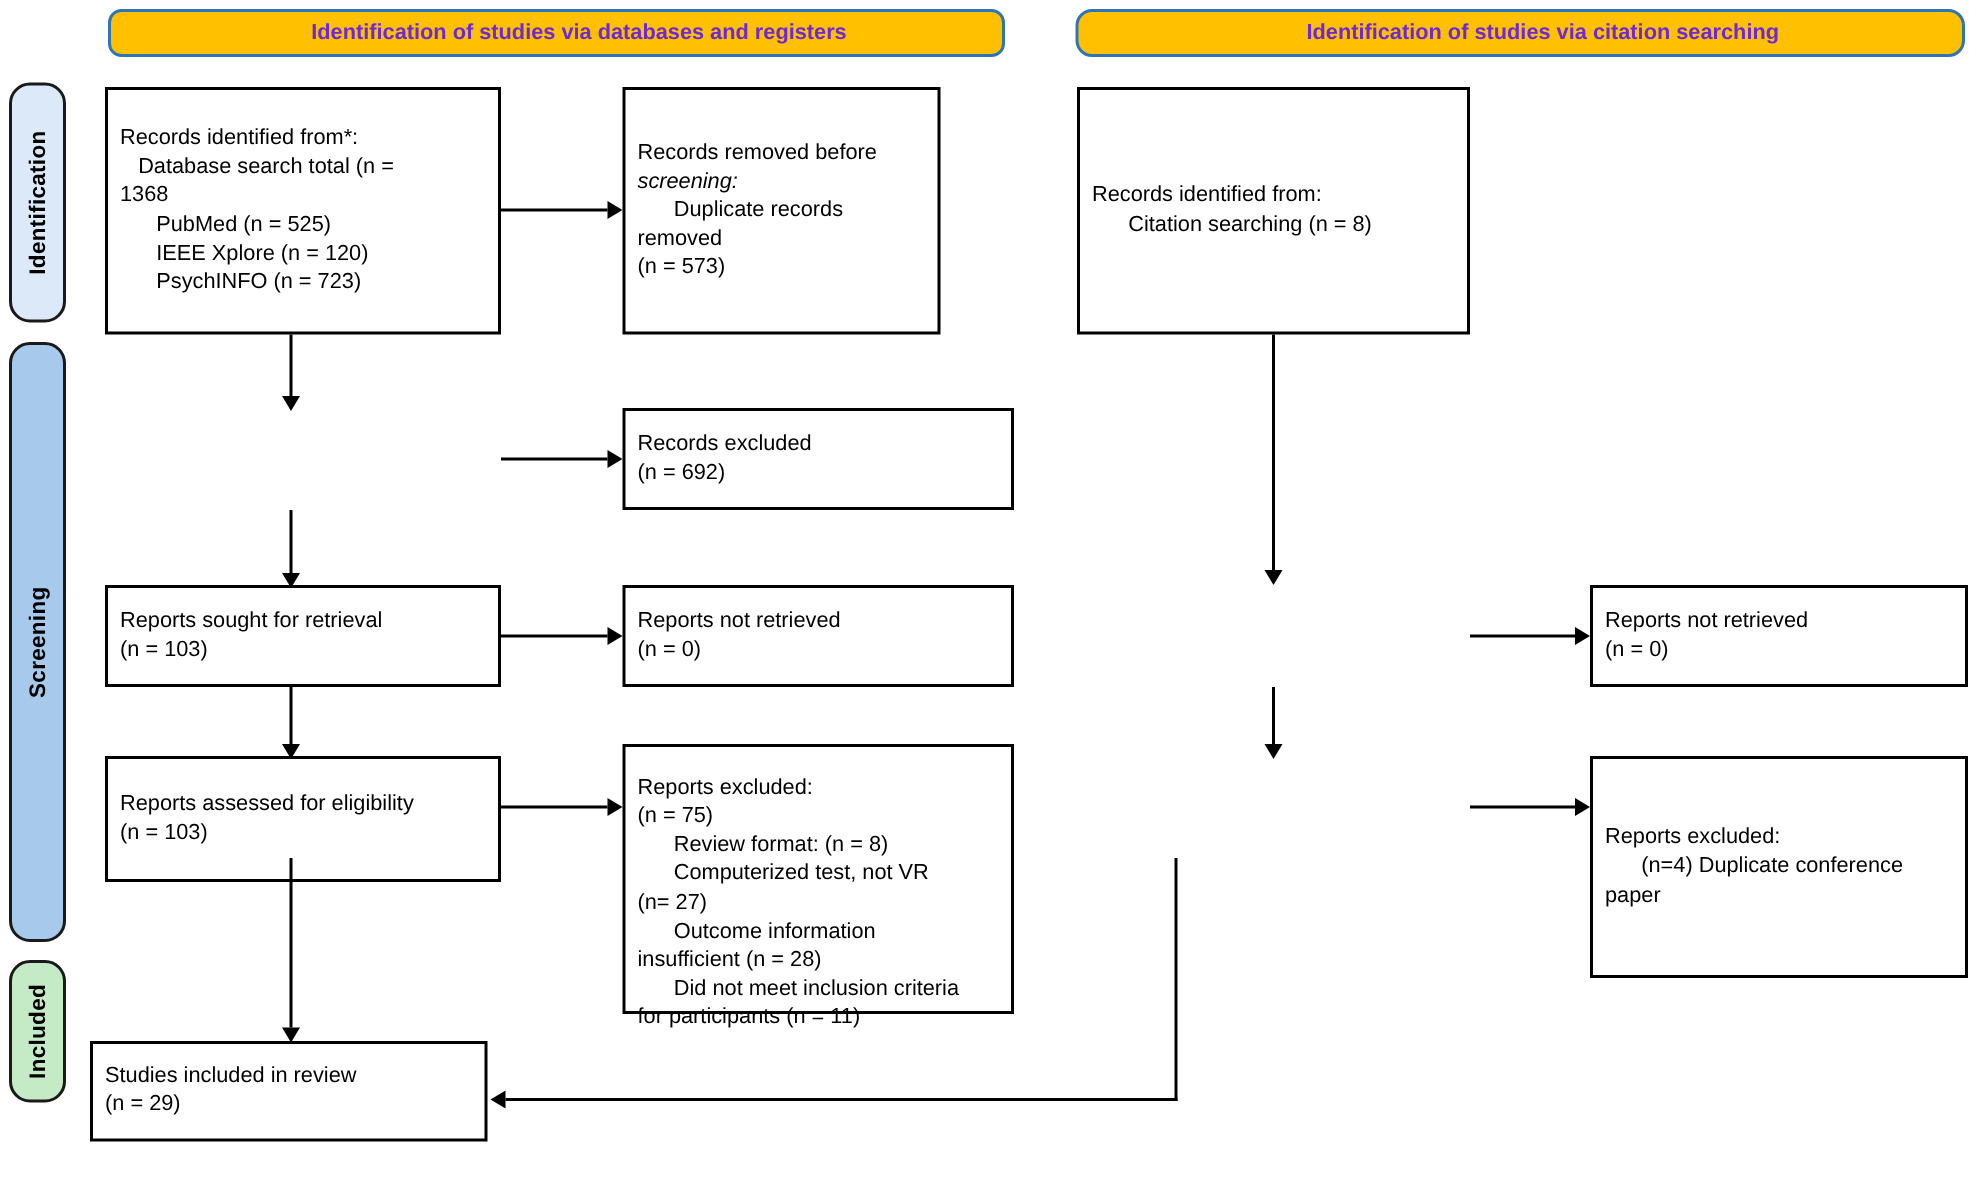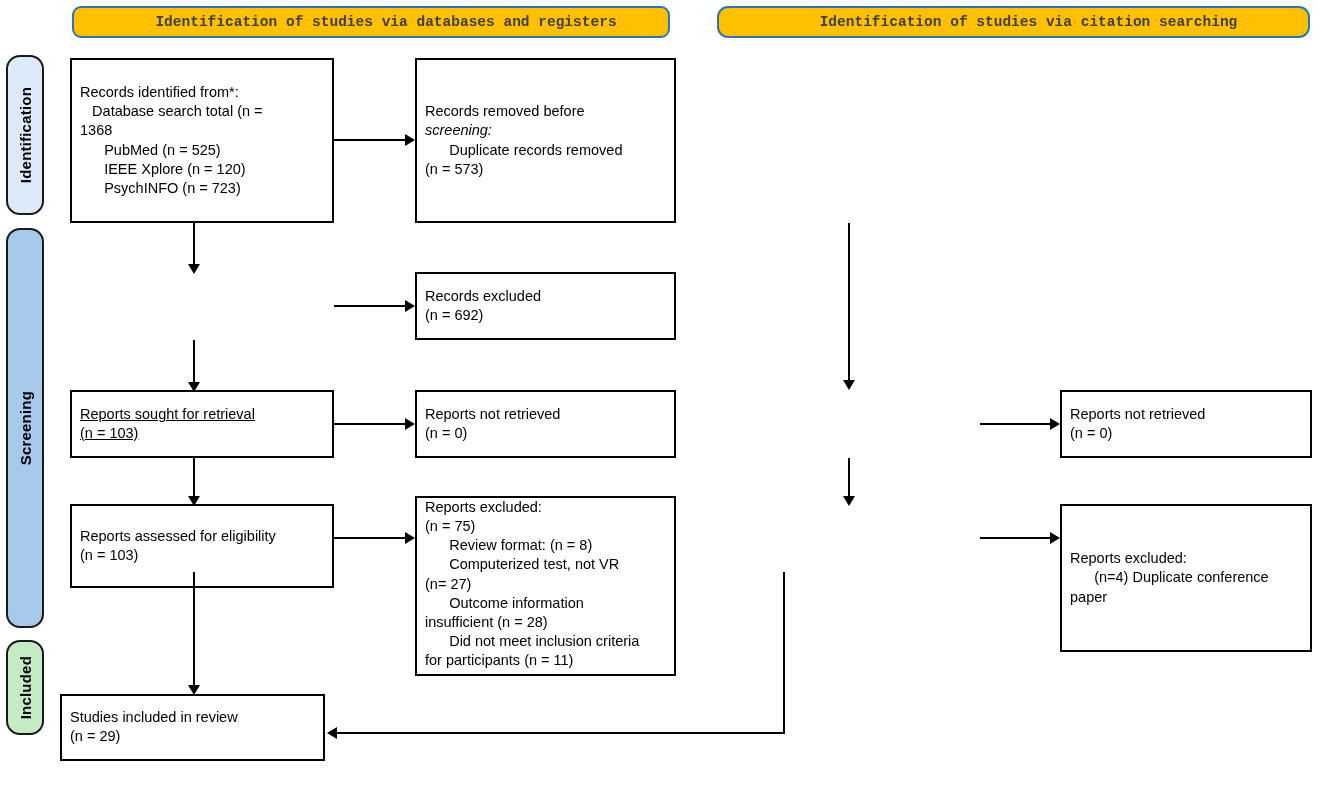--- a/index.html
+++ b/index.html
@@ -41,24 +41,24 @@
     position: absolute;
     background: #FFC000;
     border: 2px solid #2E75B6;
     border-radius: 9px;
     box-sizing: border-box;
     display: flex;
     align-items: center;
     justify-content: center;
   }
   .banner .banner-label {
-    font-family: Liberation Mono, monospace;
+    font-family: Liberation Sans, sans-serif;
     font-weight: bold;
     font-size: 14.5px;
-    color: #404040;
+    color: #6d28d9;
     white-space: nowrap;
     margin-left: 30px;
   }
 
   
   .fbox {
     position: absolute;
     background: #ffffff;
     border: 2px solid #000000;
     box-sizing: border-box;
@@ -131,21 +131,21 @@
 
   <div class="fbox" style="left:70px; top:58px; width:264px; height:165px;">
     <div class="fbox-text"><span>Records identified from*:</span>
 <span>   Database search total (n =</span>
 <span>1368</span>
 <span>      PubMed (n = 525)</span>
 <span>      IEEE Xplore (n = 120)</span>
 <span>      PsychINFO (n = 723)</span></div>
   </div>
 
-  <div class="fbox" style="left:415px; top:58px; width:261px; height:165px;">
+  <div class="fbox" style="left:415px; top:58px; width:212px; height:165px;">
     <div class="fbox-text"><span>Records removed before</span>
 <span class="it">screening:</span>
 <span>      Duplicate records removed</span>
 <span>(n = 573)</span></div>
   </div>
 
   <div class="hline" style="left:334px; top:139px; width:71px;"></div>
   <div class="arrow-r" style="left:405px; top:134px;"></div>
 
   <div class="vline" style="left:193px; top:223px; height:41px;"></div>
@@ -156,42 +156,42 @@
     <div class="fbox-text"><span>Records excluded</span>
 <span>(n = 692)</span></div>
   </div>
 
   <div class="hline" style="left:334px; top:305px; width:71px;"></div>
   <div class="arrow-r" style="left:405px; top:300px;"></div>
 
   <div class="vline" style="left:193px; top:340px; height:42px;"></div>
   <div class="arrow-d" style="left:188px; top:382px;"></div>
 
-  <div class="fbox" style="left:70px; top:390px; width:264px; height:68px;text-decoration:underline;">
+  <div class="fbox" style="left:70px; top:390px; width:264px; height:68px;">
     <div class="fbox-text"><span>Reports sought for retrieval</span>
 <span>(n = 103)</span></div>
   </div>
 
   <div class="fbox" style="left:415px; top:390px; width:261px; height:68px;">
     <div class="fbox-text"><span>Reports not retrieved</span>
 <span>(n = 0)</span></div>
   </div>
 
   <div class="hline" style="left:334px; top:423px; width:71px;"></div>
   <div class="arrow-r" style="left:405px; top:418px;"></div>
 
   <div class="vline" style="left:193px; top:458px; height:38px;"></div>
   <div class="arrow-d" style="left:188px; top:496px;"></div>
 
   <div class="fbox" style="left:70px; top:504px; width:264px; height:84px;">
     <div class="fbox-text"><span>Reports assessed for eligibility</span>
 <span>(n = 103)</span></div>
   </div>
 
-  <div class="fbox valign-top" style="left:415px; top:496px; width:261px; height:180px; padding-top:0;">
+  <div class="fbox valign-top" style="left:415px; top:496px; width:261px; height:180px; padding-top:18px;">
     <div class="fbox-text"><span>Reports excluded:</span>
 <span>(n = 75)</span>
 <span>      Review format: (n = 8)</span>
 <span>      Computerized test, not VR</span>
 <span>(n= 27)</span>
 <span>      Outcome information</span>
 <span>insufficient (n = 28)</span>
 <span>      Did not meet inclusion criteria</span>
 <span>for participants (n = 11)</span></div>
   </div>
@@ -200,20 +200,24 @@
   <div class="arrow-r" style="left:405px; top:532px;"></div>
 
   <div class="vline" style="left:193px; top:572px; height:113px;"></div>
   <div class="arrow-d" style="left:188px; top:685px;"></div>
 
   <div class="fbox valign-top" style="left:60px; top:694px; width:265px; height:67px; padding-top:12px;">
     <div class="fbox-text"><span>Studies included in review</span>
 <span>(n = 29)</span></div>
   </div>
 
+  <div class="fbox" style="left:718px; top:58px; width:262px; height:165px;">
+    <div class="fbox-text"><span>Records identified from:</span>
+<span>      Citation searching (n = 8)</span></div>
+  </div>
 
   <div class="vline" style="left:848px; top:223px; height:157px;"></div>
   <div class="arrow-d" style="left:843px; top:380px;"></div>
 
 
   <div class="fbox" style="left:1060px; top:390px; width:252px; height:68px;">
     <div class="fbox-text"><span>Reports not retrieved</span>
 <span>(n = 0)</span></div>
   </div>
 

